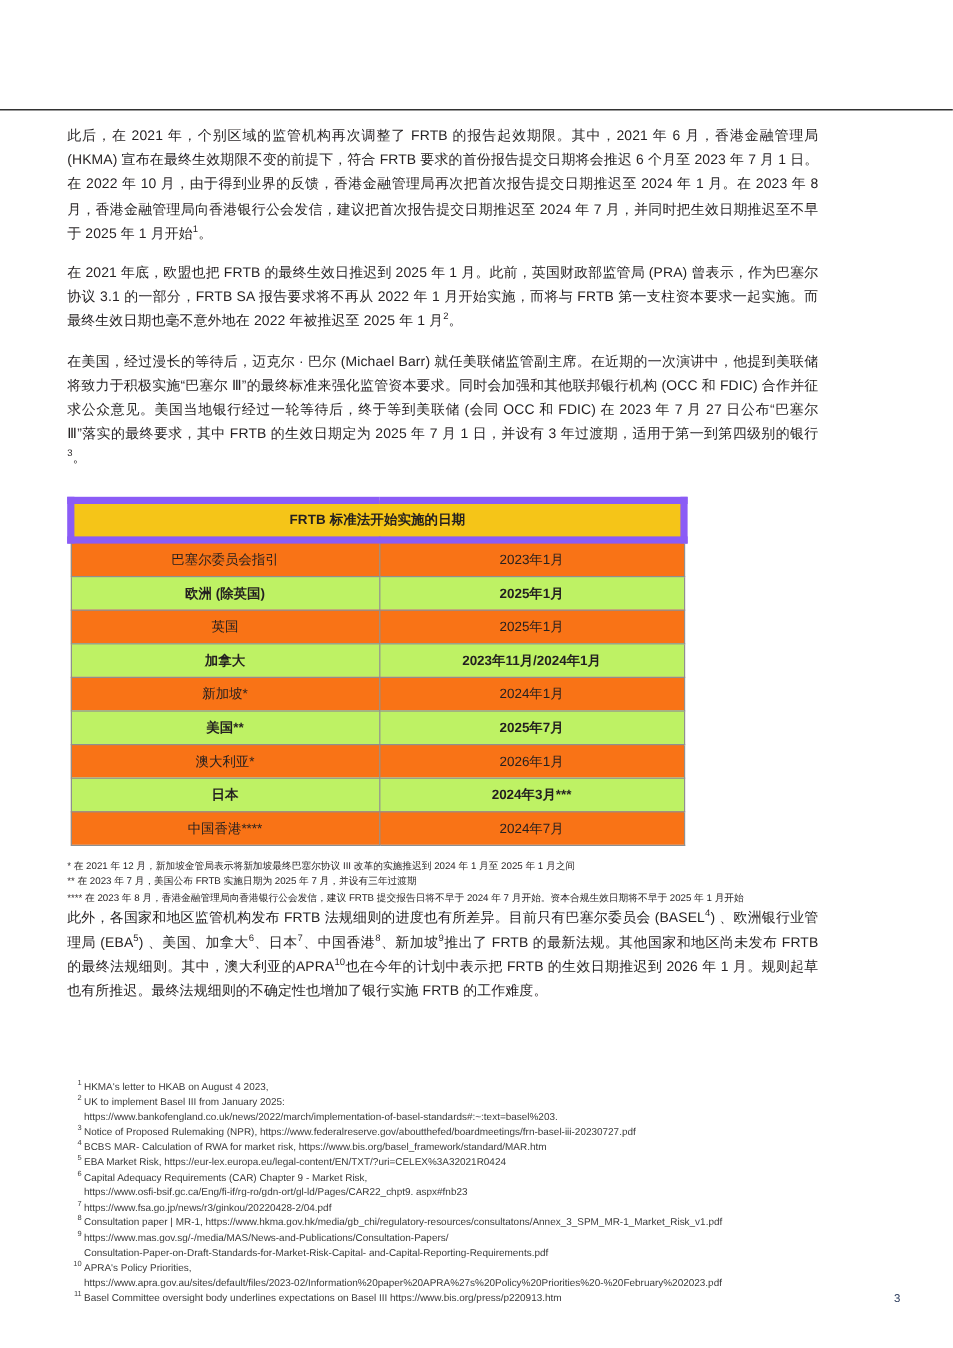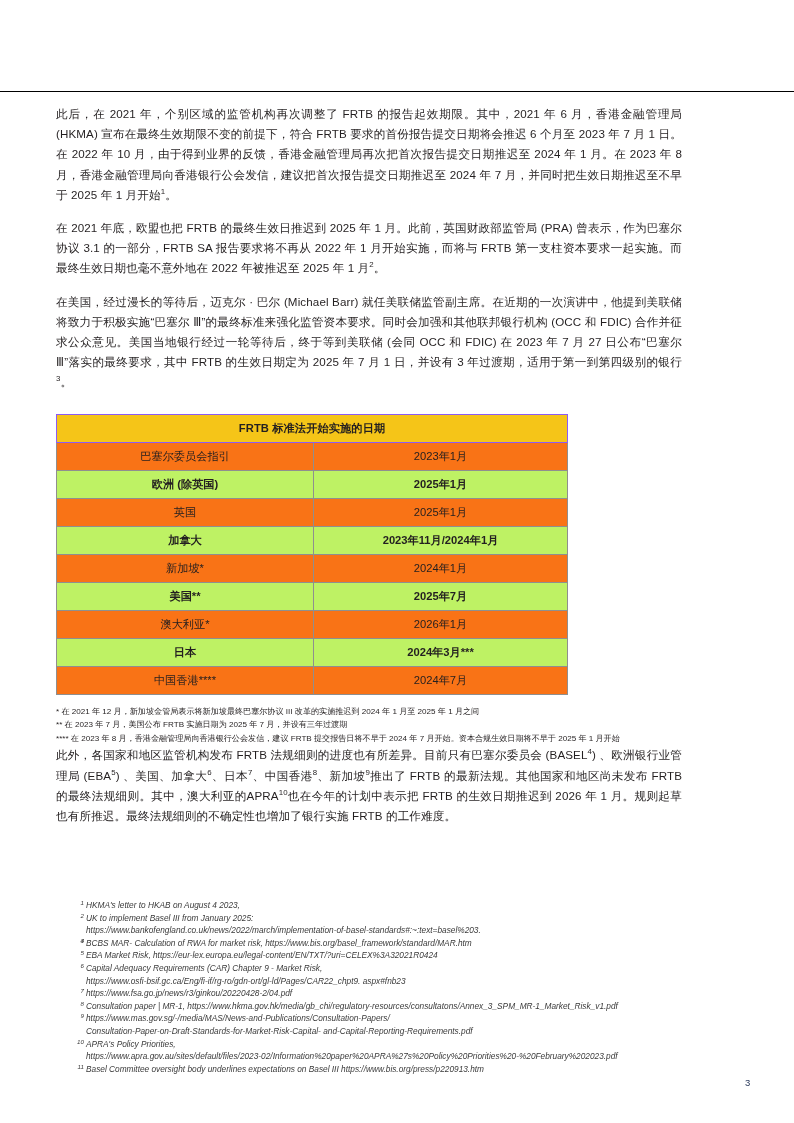--- a/index.html
+++ b/index.html
@@ -66,21 +66,21 @@
     width: 511px;
     table-layout: fixed;
   }
   table.frtb th.title {
     background: #f5c518;
     color: #231f20;
     font-size: 11.2px;
     font-weight: bold;
     text-align: center;
     padding: 6px 4px 6px 4px;
-    border: 1px solid #8b5cf6;
+    border: 6px solid #8b5cf6;
     letter-spacing: 0.01em;
   }
   table.frtb td {
     border: 1px solid #8f8f8f;
     font-size: 11.2px;
     text-align: center;
     padding: 5px 4px 5px 4px;
     color: #231f20;
     height: 17px;
   }
@@ -101,24 +101,23 @@
     white-space: nowrap;
   }
 
   .after-table {
     margin-top: 31px;
   }
 
   
   .endnotes {
     position: absolute;
-    left: 72px;
+    left: 56px;
     top: 899px;
     width: 700px;
-    font-style: italic;
   }
   .endnote {
     font-size: 8.3px;
     line-height: 12.6px;
     color: #3a3a3a;
     position: relative;
     padding-left: 14px;
     margin-bottom: 0px;
     white-space: nowrap;
   }
@@ -219,21 +218,21 @@
     </div>
 
     <p class="body-para after-table"><span>此外，各国家和地区监管机构发布 FRTB 法规细则的进度也有所差异。目前只有巴塞尔委员会 (BASEL</span><sup>4</sup><span>) 、欧洲银行业管理局 (EBA</span><sup>5</sup><span>) 、美国、加拿大</span><sup>6</sup><span>、日本</span><sup>7</sup><span>、中国香港</span><sup>8</sup><span>、新加坡</span><sup>9</sup><span>推出了 FRTB 的最新法规。其他国家和地区尚未发布 FRTB 的最终法规细则。其中，澳大利亚的APRA</span><sup>10</sup><span>也在今年的计划中表示把 FRTB 的生效日期推迟到 2026 年 1 月。规则起草也有所推迟。最终法规细则的不确定性也增加了银行实施 FRTB 的工作难度。</span></p>
 
 
   </div>
 
   <div class="endnotes">
     <div class="endnote"><span class="marker">1</span><span>HKMA's letter to HKAB on August 4 2023,</span></div>
     <div class="endnote"><span class="marker">2</span><span>UK to implement Basel III from January 2025:</span><span class="cont">https://www.bankofengland.co.uk/news/2022/march/implementation-of-basel-standards#:~:text=basel%203.</span></div>
-    <div class="endnote"><span class="marker">3</span></div>
+    <div class="endnote"><span class="marker">3</span><span>Notice of Proposed Rulemaking (NPR), https://www.federalreserve.gov/aboutthefed/boardmeetings/frn-basel-iii-20230727.pdf</span></div>
     <div class="endnote"><span class="marker">4</span><span>BCBS MAR- Calculation of RWA for market risk, https://www.bis.org/basel_framework/standard/MAR.htm</span></div>
     <div class="endnote"><span class="marker">5</span><span>EBA Market Risk, https://eur-lex.europa.eu/legal-content/EN/TXT/?uri=CELEX%3A32021R0424</span></div>
     <div class="endnote"><span class="marker">6</span><span>Capital Adequacy Requirements (CAR) Chapter 9 - Market Risk,</span><span class="cont">https://www.osfi-bsif.gc.ca/Eng/fi-if/rg-ro/gdn-ort/gl-ld/Pages/CAR22_chpt9. aspx#fnb23</span></div>
     <div class="endnote"><span class="marker">7</span><span>https://www.fsa.go.jp/news/r3/ginkou/20220428-2/04.pdf</span></div>
     <div class="endnote"><span class="marker">8</span><span>Consultation paper | MR-1, https://www.hkma.gov.hk/media/gb_chi/regulatory-resources/consultatons/Annex_3_SPM_MR-1_Market_Risk_v1.pdf</span></div>
     <div class="endnote"><span class="marker">9</span><span>https://www.mas.gov.sg/-/media/MAS/News-and-Publications/Consultation-Papers/</span><span class="cont">Consultation-Paper-on-Draft-Standards-for-Market-Risk-Capital- and-Capital-Reporting-Requirements.pdf</span></div>
     <div class="endnote"><span class="marker">10</span><span>APRA's Policy Priorities,</span><span class="cont">https://www.apra.gov.au/sites/default/files/2023-02/Information%20paper%20APRA%27s%20Policy%20Priorities%20-%20February%202023.pdf</span></div>
     <div class="endnote"><span class="marker">11</span><span>Basel Committee oversight body underlines expectations on Basel III https://www.bis.org/press/p220913.htm</span></div>
   </div>
 

